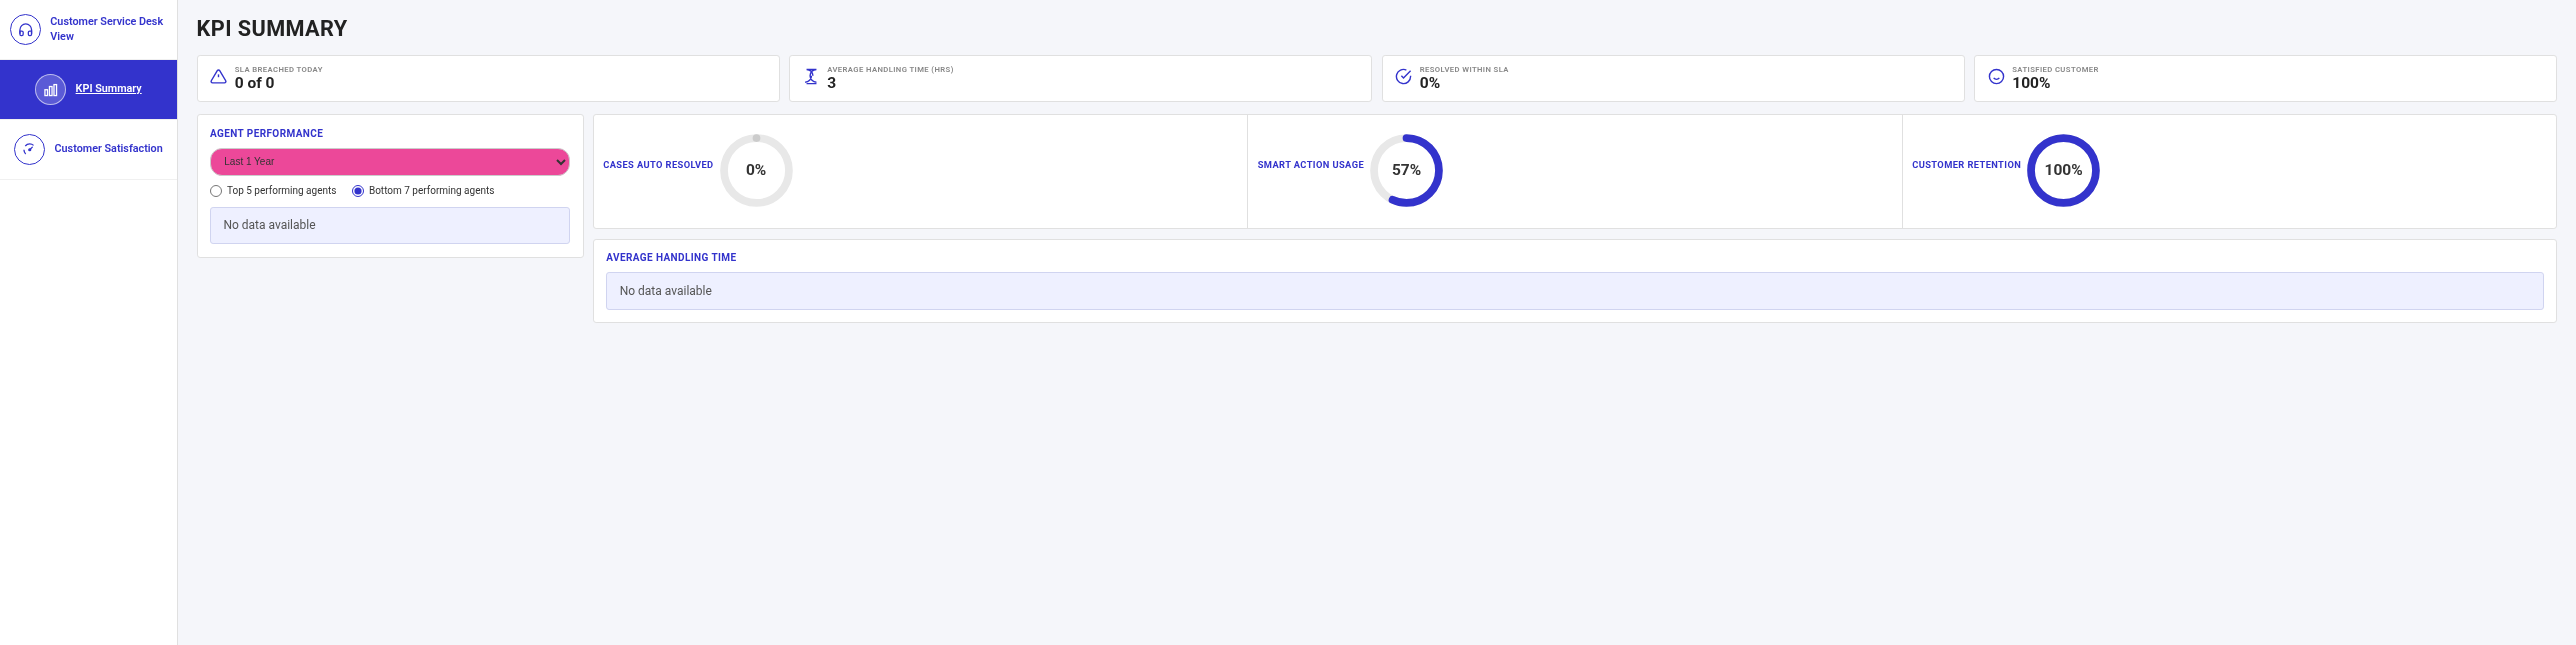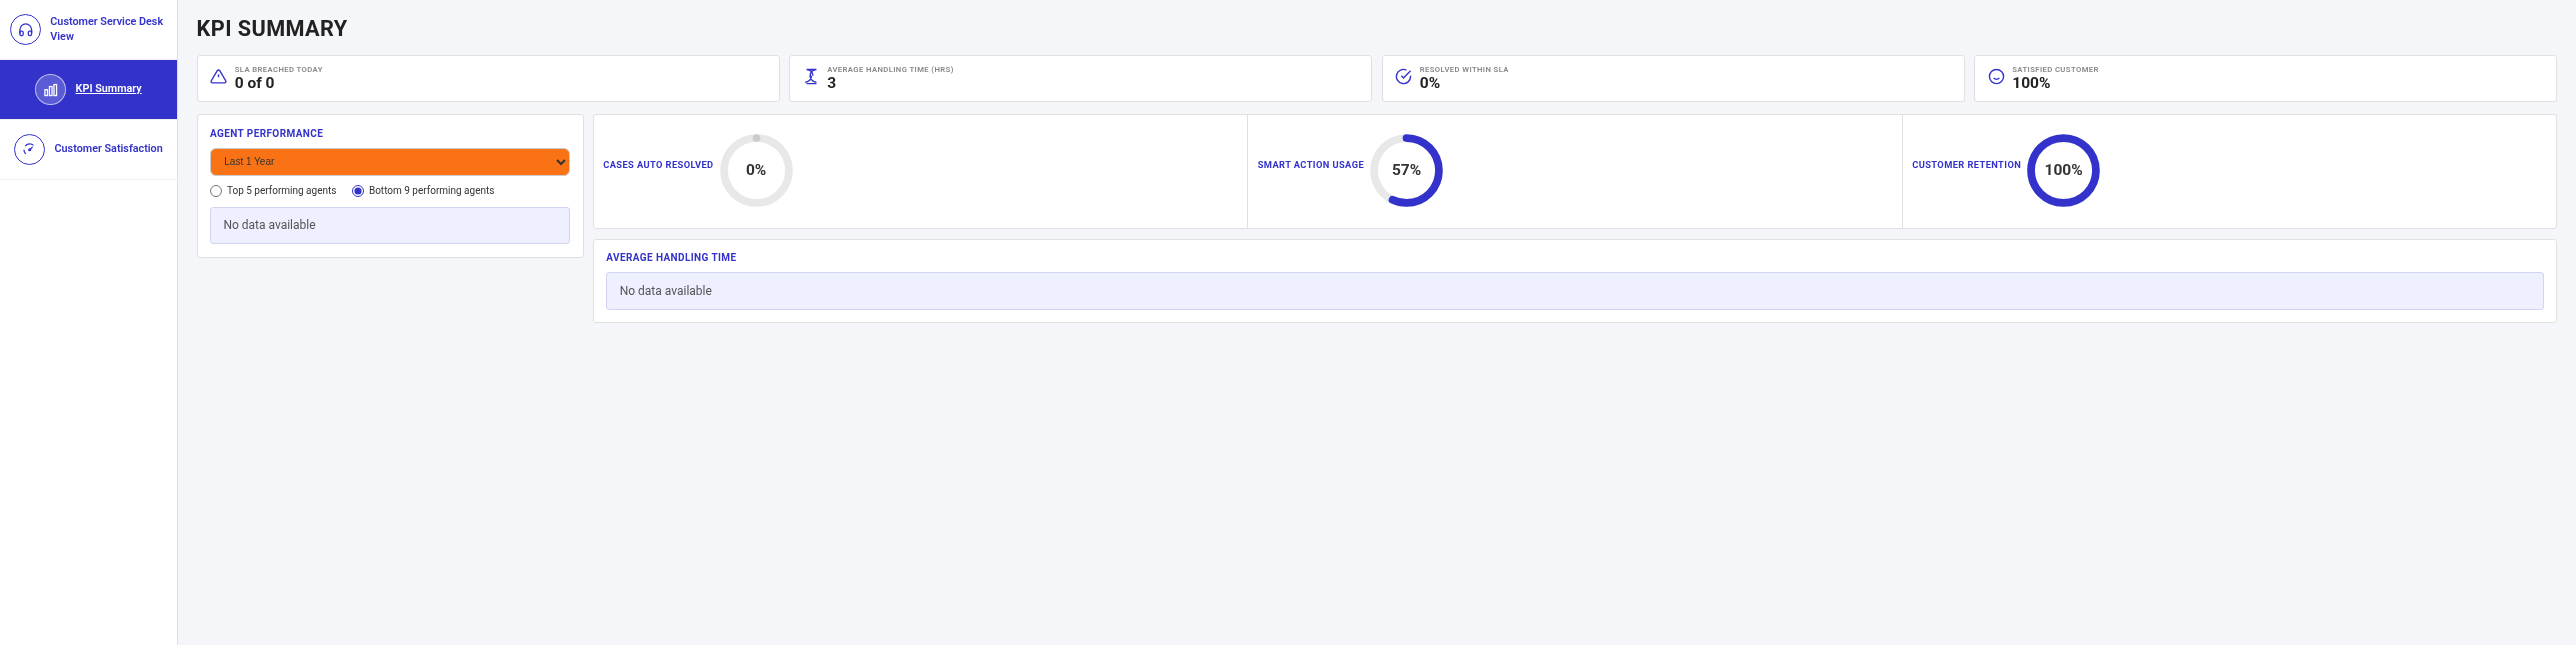--- a/index.html
+++ b/index.html
@@ -137,24 +137,24 @@
       font-weight: 700;
       color: #3333cc;
       text-transform: uppercase;
       letter-spacing: 0.4px;
       margin-bottom: 9.3px;
     }
     .dropdown-select {
       width: 100%;
       padding: 6.2px 9.3px;
       border: 0.8px solid #ccc;
-      border-radius: 6px;
+      border-radius: 12px;
       font-size: 10px;
       color: #333;
-      background: #f97316;
+      background: #ec4899;
       appearance: auto;
       margin-bottom: 9.3px;
       cursor: pointer;
     }
     .radio-group {
       display: flex;
       align-items: center;
       gap: 15.5px;
       margin-bottom: 9.3px;
       font-size: 10px;
@@ -338,21 +338,21 @@
           
         <option value="Last 1 Year">Last 1 Year</option><option value="Last 6 Months">Last 6 Months</option><option value="Last 3 Months">Last 3 Months</option><option value="Last 1 Month">Last 1 Month</option></select>
         <div class="radio-group">
 
         <label class="radio-option">
               <input type="radio" class="radio-input" name="agent-filter" value="top5" style="">
               <span>Top 5 performing agents</span>
             </label>
             <label class="radio-option">
               <input type="radio" class="radio-input" name="agent-filter" value="bottom5" checked="" style="">
-              <span>Bottom 9 performing agents</span>
+              <span>Bottom 7 performing agents</span>
             </label>
           </div>
         <div class="no-data-box">No data available</div>
       </div>
     </div>
 
     <div class="right-panel">
       <div class="donut-row">
 
       <div class="donut-cell">

